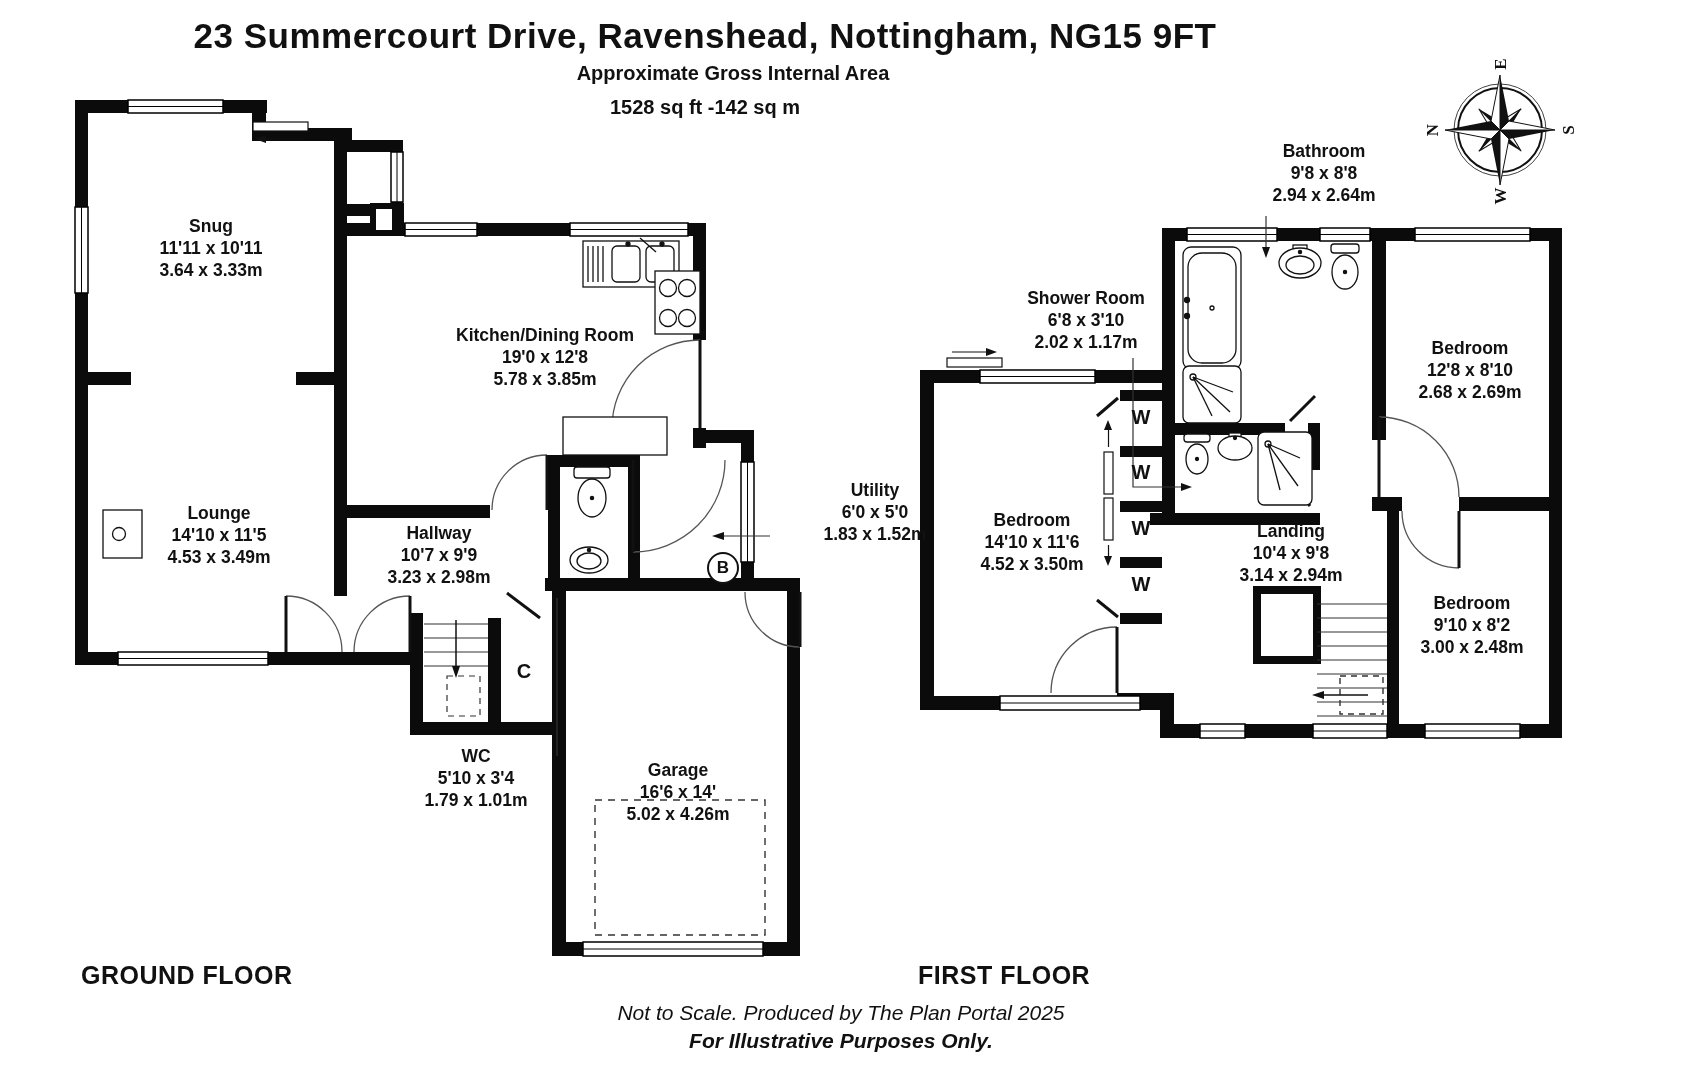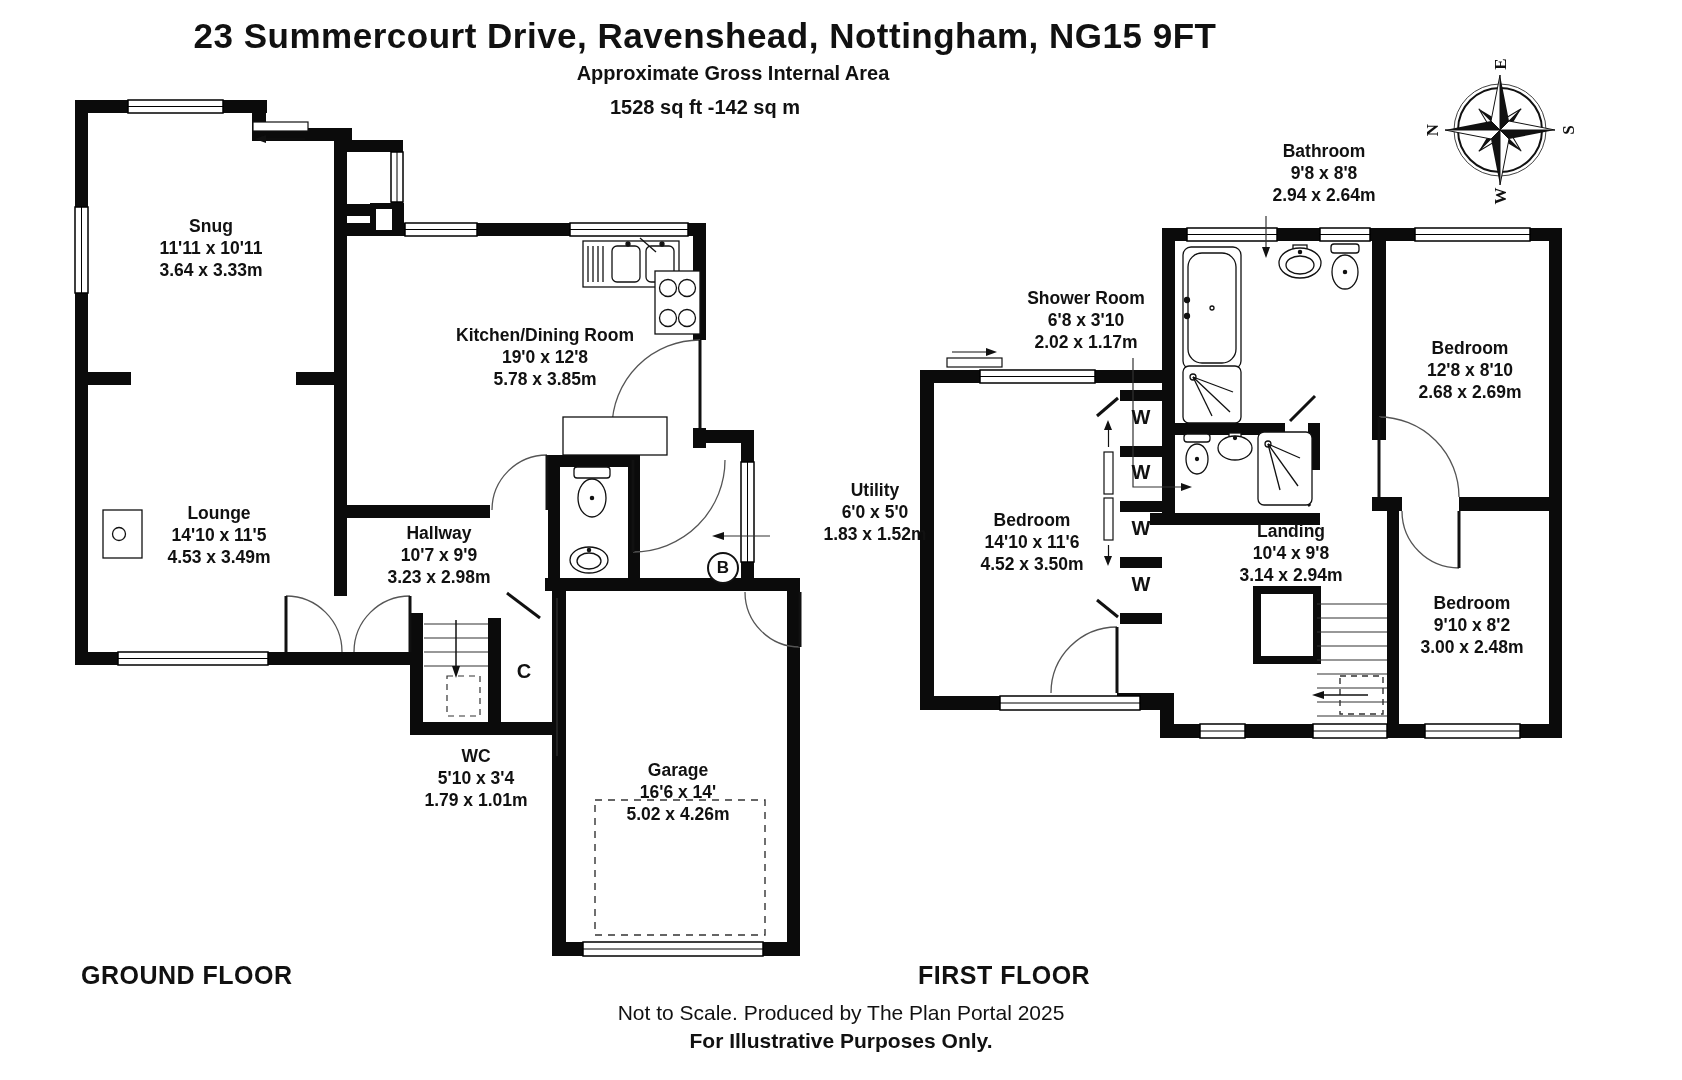--- a/index.html
+++ b/index.html
@@ -6,21 +6,21 @@
   #page{position:relative;width:1682px;height:1080px;background:#fff;overflow:hidden;
         font-family:"Liberation Sans","DejaVu Sans",sans-serif;color:#111;}
   #plan-svg{position:absolute;left:0;top:0;}
   .hdr{position:absolute;left:0;width:1410px;text-align:center;font-weight:bold;}
   #title{top:16px;font-size:35px;letter-spacing:0.5px;}
   #subtitle{top:62px;font-size:20px;padding-left:28px;}
   #area{top:96px;font-size:20px;}
   .rl{position:absolute;transform:translateX(-50%);text-align:center;
       font-size:17.5px;font-weight:bold;line-height:22px;white-space:nowrap;}
   .floorlbl{position:absolute;font-size:25px;font-weight:bold;letter-spacing:0.5px;}
-  .ftr{position:absolute;left:0;width:1682px;text-align:center;font-size:21px;}
+  .ftr{position:absolute;left:0;width:1682px;text-align:center;font-size:21px;font-style:italic;}
   #footer-note{top:1001px;}
   #footer-disclaimer{top:1029px;font-weight:bold;}
   .w-lbl{position:absolute;width:26px;text-align:center;font-size:20px;font-weight:bold;}
   .c-lbl{position:absolute;width:20px;text-align:center;font-size:20px;font-weight:bold;}
   .badge{position:absolute;width:28px;height:28px;border:2px solid #111;border-radius:50%;
          text-align:center;line-height:28px;font-size:17px;font-weight:bold;background:#fff;}
 </style>
 </head>
 <body>
 

